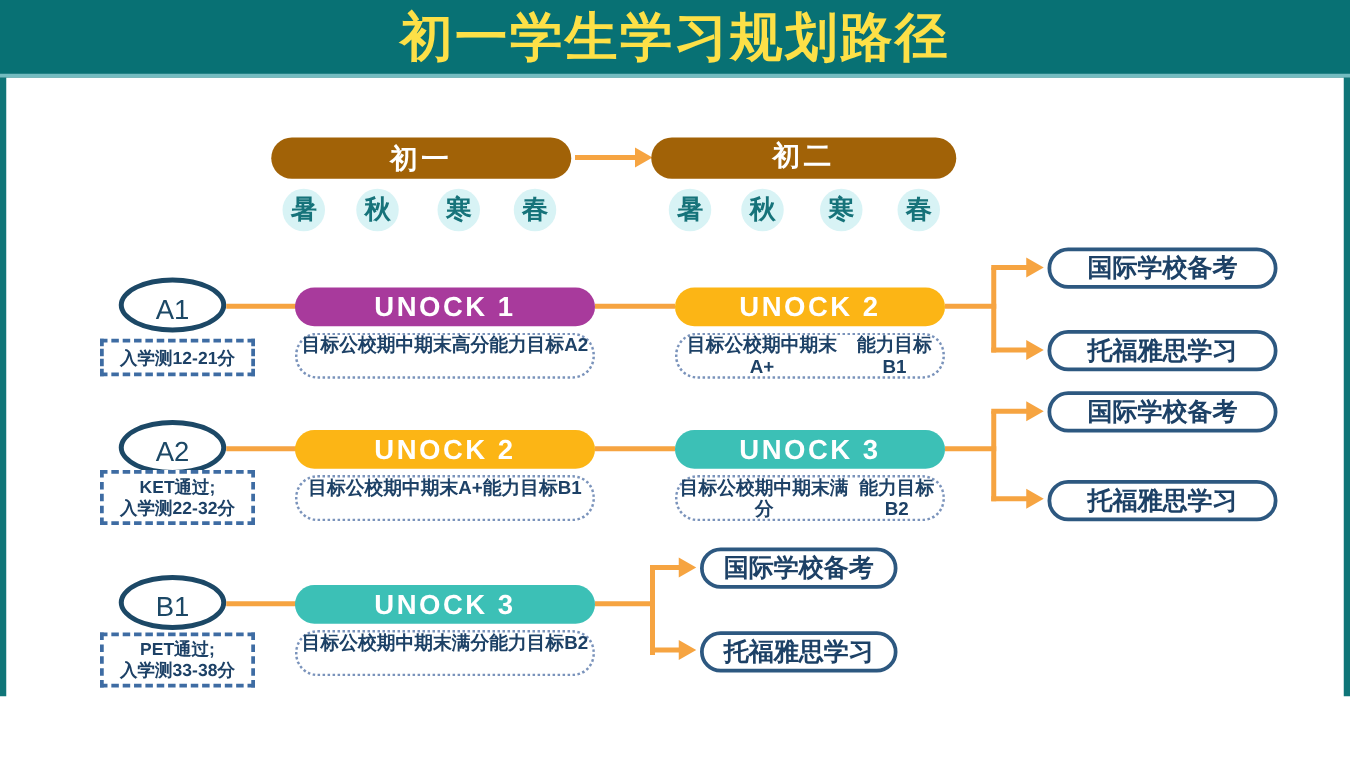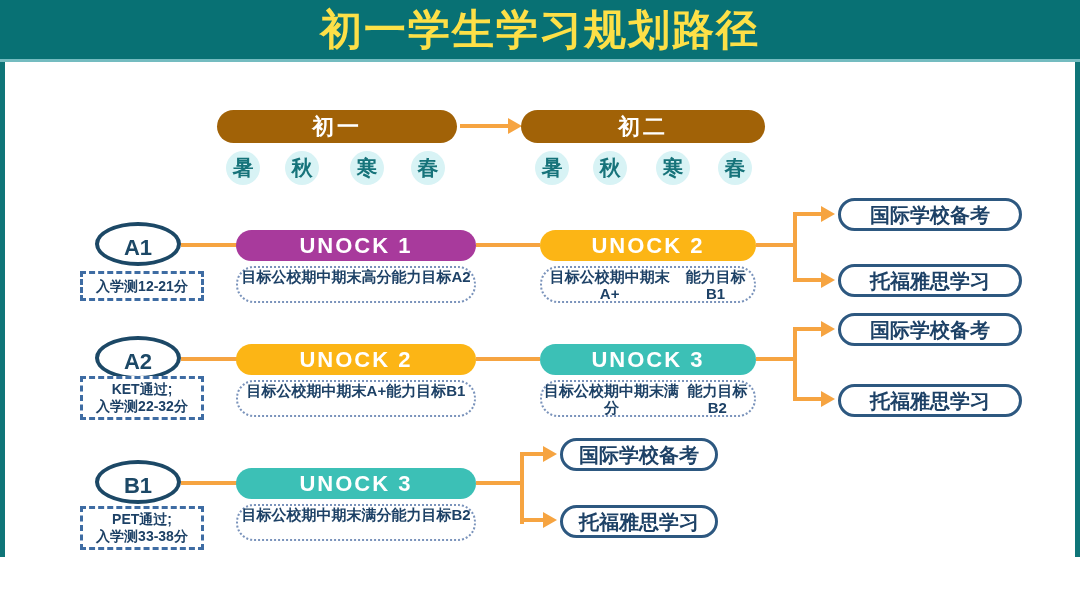--- a/index.html
+++ b/index.html
@@ -16,21 +16,21 @@
   .edge{width:5px;background:#0f7578;top:62px;height:495px;}
 
   
   .grade-pill{height:33px;background:#a16207;border-radius:17px;color:#fff;
               font-size:22px;font-weight:bold;text-align:center;line-height:33px;letter-spacing:3px;}
   .season{width:34px;height:34px;border-radius:50%;background:#d8f3f5;color:#16737a;
           font-size:21px;font-weight:bold;text-align:center;line-height:34px;}
 
   
   .oval{width:86px;height:44px;border:4px solid #1c4866;border-radius:50%;background:#fff;
-        color:#1c4866;font-size:22px;font-weight:bold;text-align:center;line-height:44px;}
+        color:#1c4866;font-size:22px;font-weight:normal;text-align:center;line-height:44px;}
   .entry-box{width:124px;border:3px dashed #3e6ca3;background:#fff;color:#1d4166;
              font-size:14px;font-weight:bold;text-align:center;display:flex;
              flex-direction:column;justify-content:center;line-height:17px;}
 
   
   .stage-pill{height:31px;border-radius:16px;color:#fff;font-size:22px;font-weight:bold;
               text-align:center;line-height:31px;letter-spacing:2px;}
   .bg-purple{background:#a83a9c;} .bg-yellow{background:#fcb515;} .bg-teal{background:#3cc0b6;}
   .goal-box{height:37px;border:2px dotted #7a93bb;border-radius:18px;background:#fff;
             color:#1d4166;font-size:15px;font-weight:bold;text-align:center;
@@ -53,21 +53,21 @@
 
   <div class="abs header" style="background-color: rgb(8, 113, 116);">
     <div class="title">初一学生学习规划路径</div>
   </div>
   <div class="abs edge" style="left:0;"></div>
   <div class="abs edge" style="left:1075px;"></div>
 
   <div class="abs grade-pill" style="left:217px;top:110px;width:240px;">初一</div>
   <div class="abs hline" style="left:460px;top:124px;width:50px;"></div>
   <div class="abs ahead" style="left:508px;top:118px;"></div>
-  <div class="abs grade-pill" style="left:521px;top:110px;width:244px;">初二</div>
+  <div class="abs grade-pill" style="left:521px;top:110px;width:244px;font-family:Liberation Mono, monospace;">初二</div>
 
   <div class="abs season" style="left:226px;top:151px;">暑</div>
   <div class="abs season" style="left:285px;top:151px;">秋</div>
   <div class="abs season" style="left:350px;top:151px;">寒</div>
   <div class="abs season" style="left:411px;top:151px;">春</div>
   <div class="abs season" style="left:535px;top:151px;">暑</div>
   <div class="abs season" style="left:593px;top:151px;">秋</div>
   <div class="abs season" style="left:656px;top:151px;">寒</div>
   <div class="abs season" style="left:718px;top:151px;">春</div>
 

